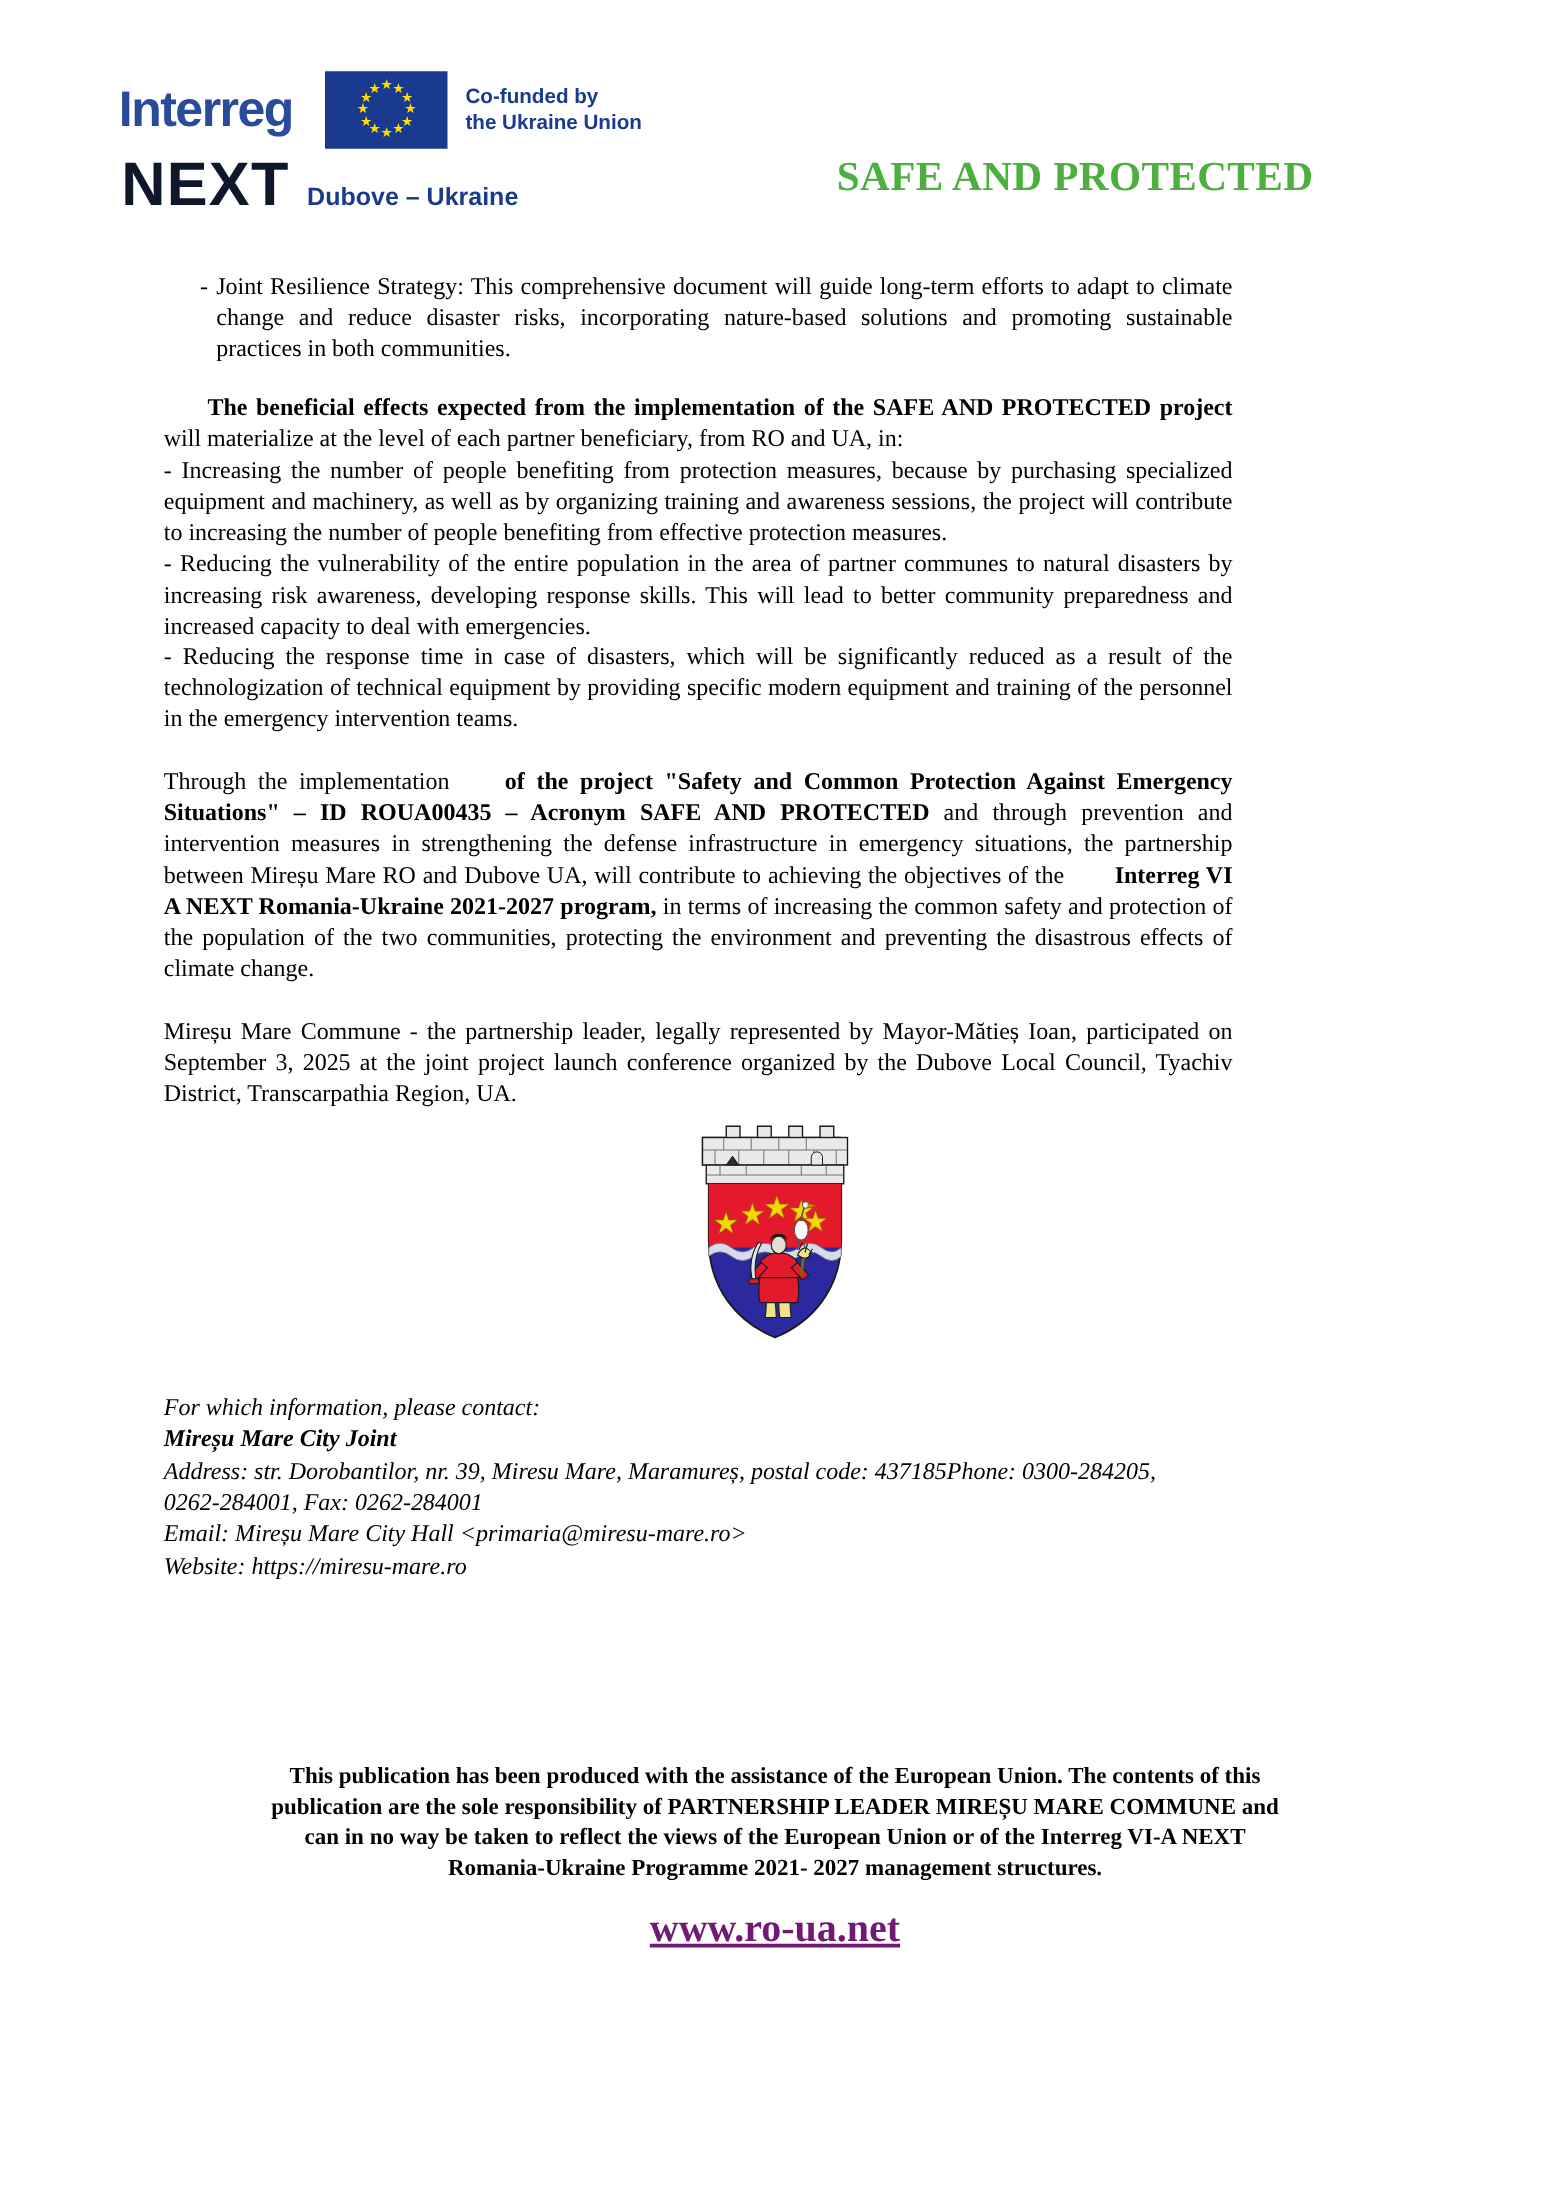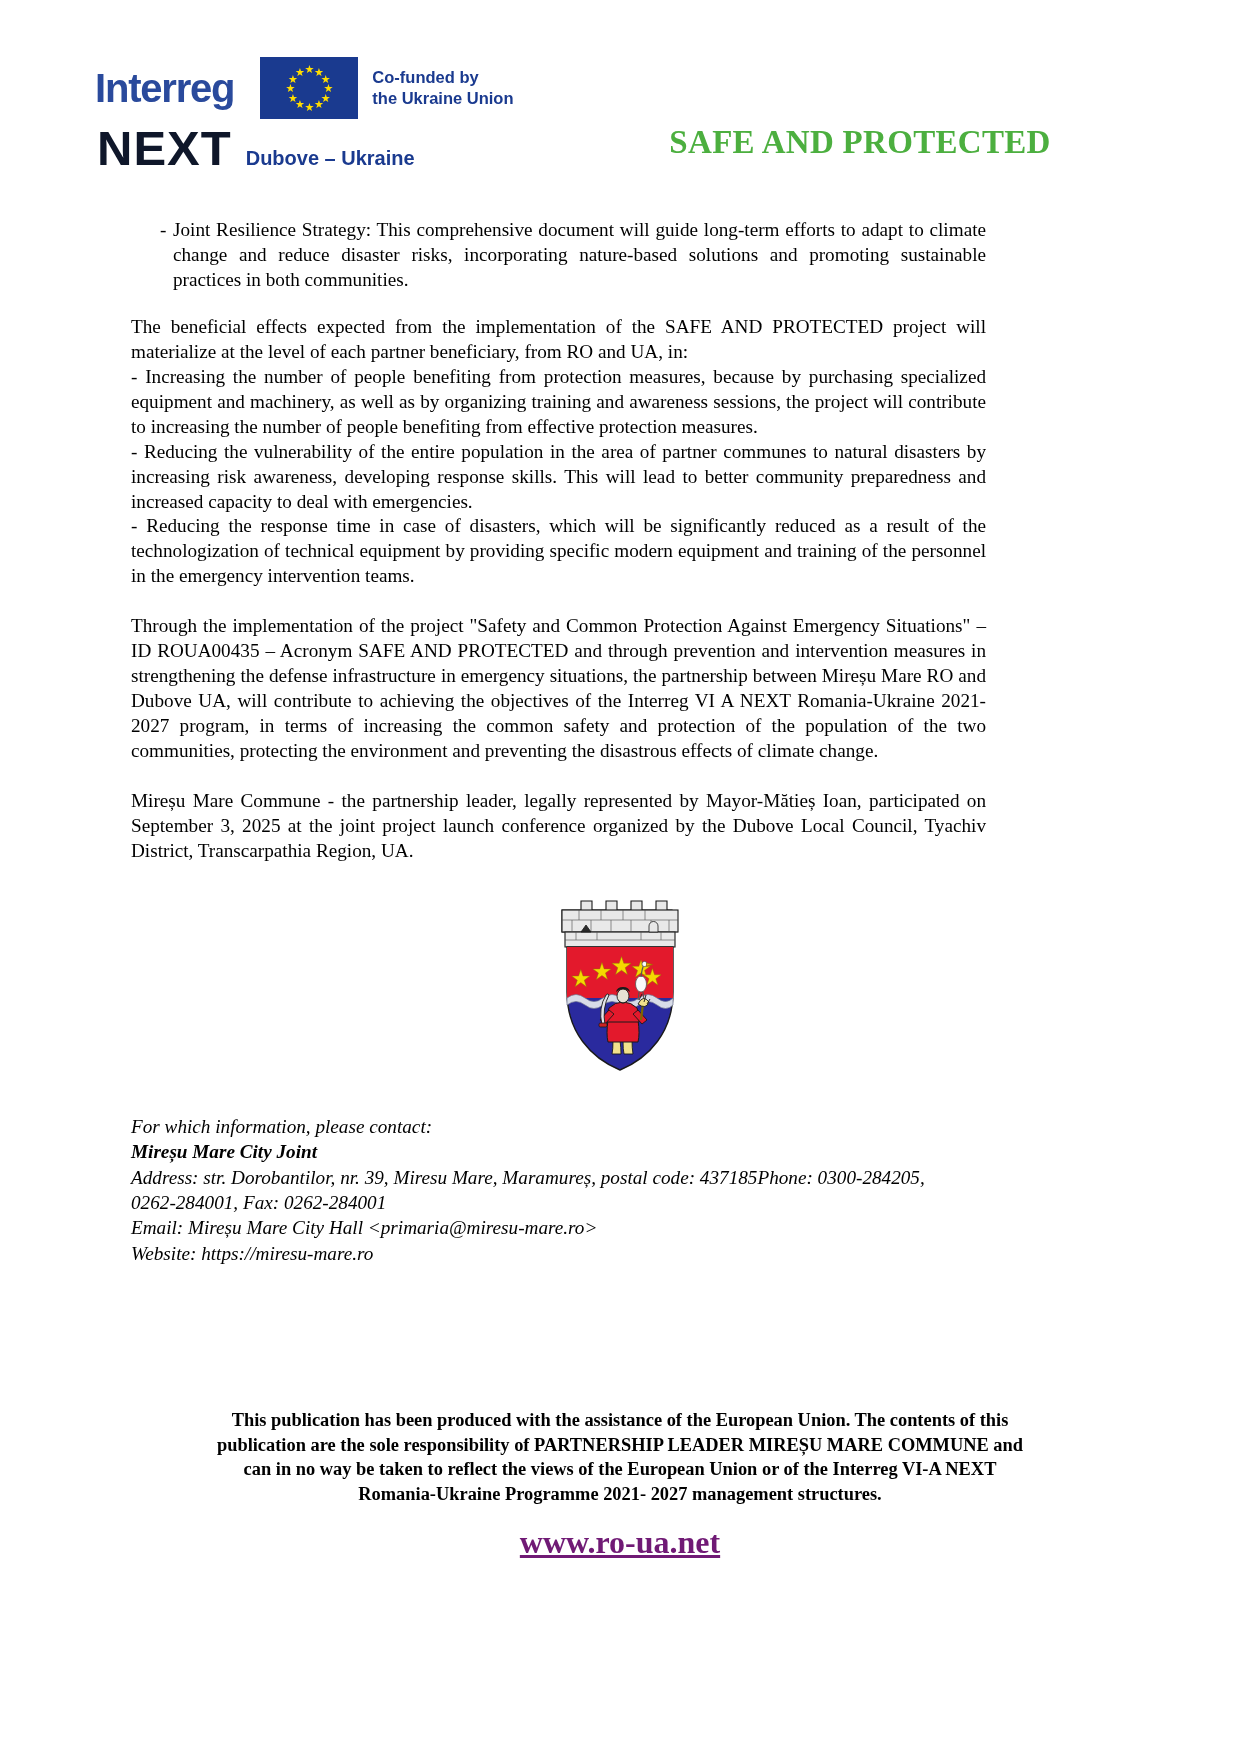--- a/index.html
+++ b/index.html
@@ -142,21 +142,21 @@
     flex: none;
     padding-left: 29px;
     box-sizing: border-box;
   }
   .bullet-text {
     flex: 1;
     text-align: justify;
   }
   .gap-md { height: 25px; }
 
-  b, .b { font-weight: normal; }
+  b, .b { font-weight: bold; margin-left: 35px; }
 
   
   .coa-wrap {
     position: absolute;
     left: 0;
     top: 880px;
     width: 1240px;
     text-align: center;
   }
   .coa {

